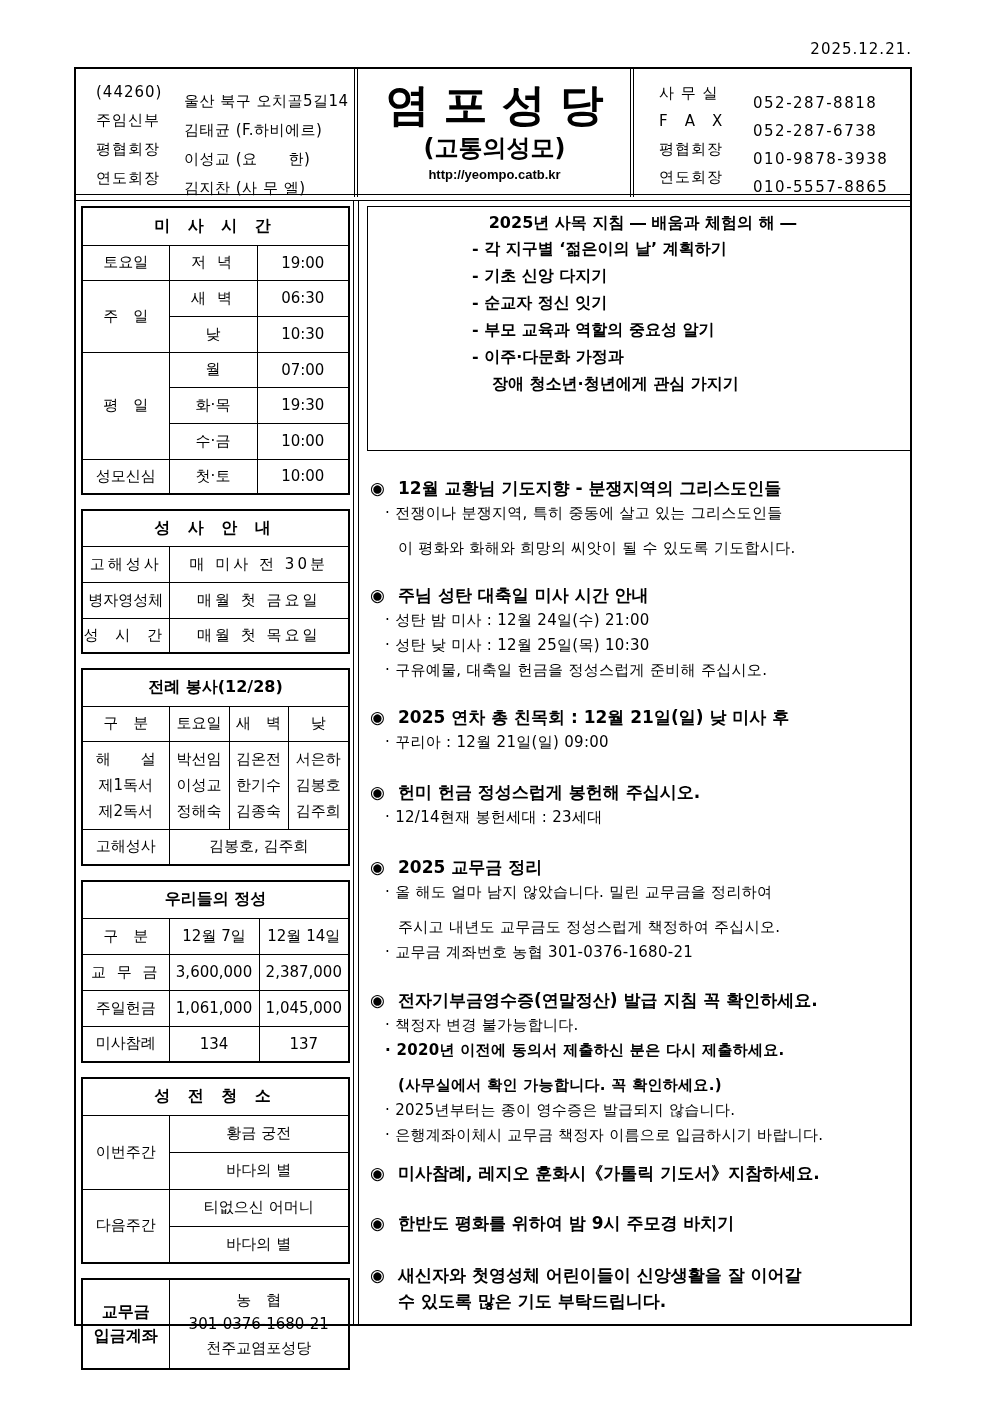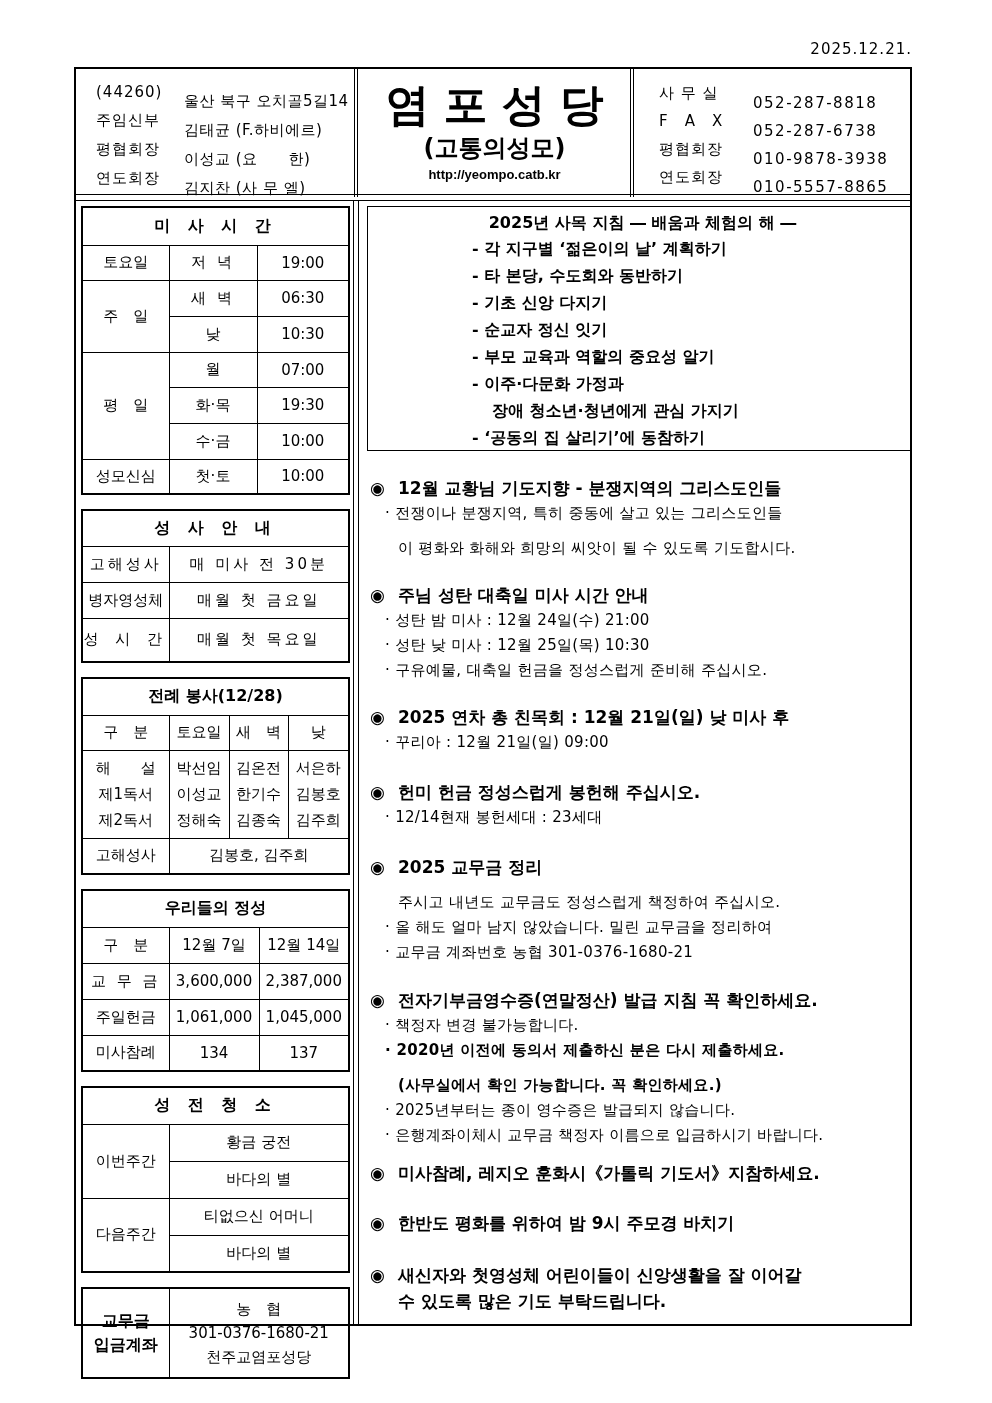--- a/index.html
+++ b/index.html
@@ -199,21 +199,21 @@
             <th colspan="2" class="sp6">성 사 안 내</th>
           </tr>
       <tr style="height:36px">
         <td class="sp3">고해성사</td>
         <td class="sp3">매 미사 전 30분</td>
       </tr>
       <tr style="height:36px">
         <td>병자영성체</td>
         <td class="sp3">매월 첫 금요일</td>
       </tr>
-      <tr style="height:44px">
+      <tr style="height:35px">
         <td class="sp6">성 시 간</td>
         <td class="sp3">매월 첫 목요일</td>
       </tr>
     </tbody>
       </table>
 
     <table class="box">
       <colgroup>
           <col style="width:87px">
           <col style="width:60px">
@@ -336,27 +336,25 @@
         </td>
       </tr>
     </tbody>
       </table>
   </div>
 
   <div class="right-col">
     <div class="pastoral">
       <div class="title">2025년 사목 지침 ― 배움과 체험의 해 ―</div>
       <div class="item">- 각 지구별 ‘젊은이의 날’ 계획하기</div>
-      <div class="item">- 타 본당, 수도회와 동반하기</div>
       <div class="item">- 기초 신앙 다지기</div>
       <div class="item">- 순교자 정신 잇기</div>
       <div class="item">- 부모 교육과 역할의 중요성 알기</div>
       <div class="item">- 이주·다문화 가정과</div>
       <div class="item cont">장애 청소년·청년에게 관심 가지기</div>
-      <div class="item">- ‘공동의 집 살리기’에 동참하기</div>
     </div>
 
     <div class="notice" style="margin-top:24px">
       <div class="n-title">
         <span class="bullet">◉</span>
         <span>12월 교황님 기도지향 - 분쟁지역의 그리스도인들</span>
       </div>
       <div class="n-line">· 전쟁이나 분쟁지역, 특히 중동에 살고 있는 그리스도인들</div>
       <div class="n-line indent">이 평화와 화해와 희망의 씨앗이 될 수 있도록 기도합시다.</div>
     </div>
@@ -385,22 +383,22 @@
         <span>헌미 헌금 정성스럽게 봉헌해 주십시오.</span>
       </div>
       <div class="n-line">· 12/14현재 봉헌세대 : 23세대</div>
     </div>
 
     <div class="notice" style="margin-top:24px">
       <div class="n-title">
         <span class="bullet">◉</span>
         <span>2025 교무금 정리</span>
       </div>
+      <div class="n-line">· 올 해도 얼마 남지 않았습니다. 밀린 교무금을 정리하여</div>
       <div class="n-line indent">주시고 내년도 교무금도 정성스럽게 책정하여 주십시오.</div>
-      <div class="n-line">· 올 해도 얼마 남지 않았습니다. 밀린 교무금을 정리하여</div>
       <div class="n-line">· 교무금 계좌번호 농협 301-0376-1680-21</div>
     </div>
 
     <div class="notice" style="margin-top:22px">
       <div class="n-title">
         <span class="bullet">◉</span>
         <span>전자기부금영수증(연말정산) 발급 지침 꼭 확인하세요.</span>
       </div>
       <div class="n-line">· 책정자 변경 불가능합니다.</div>
       <div class="n-line bold">· 2020년 이전에 동의서 제출하신 분은 다시 제출하세요.</div>

